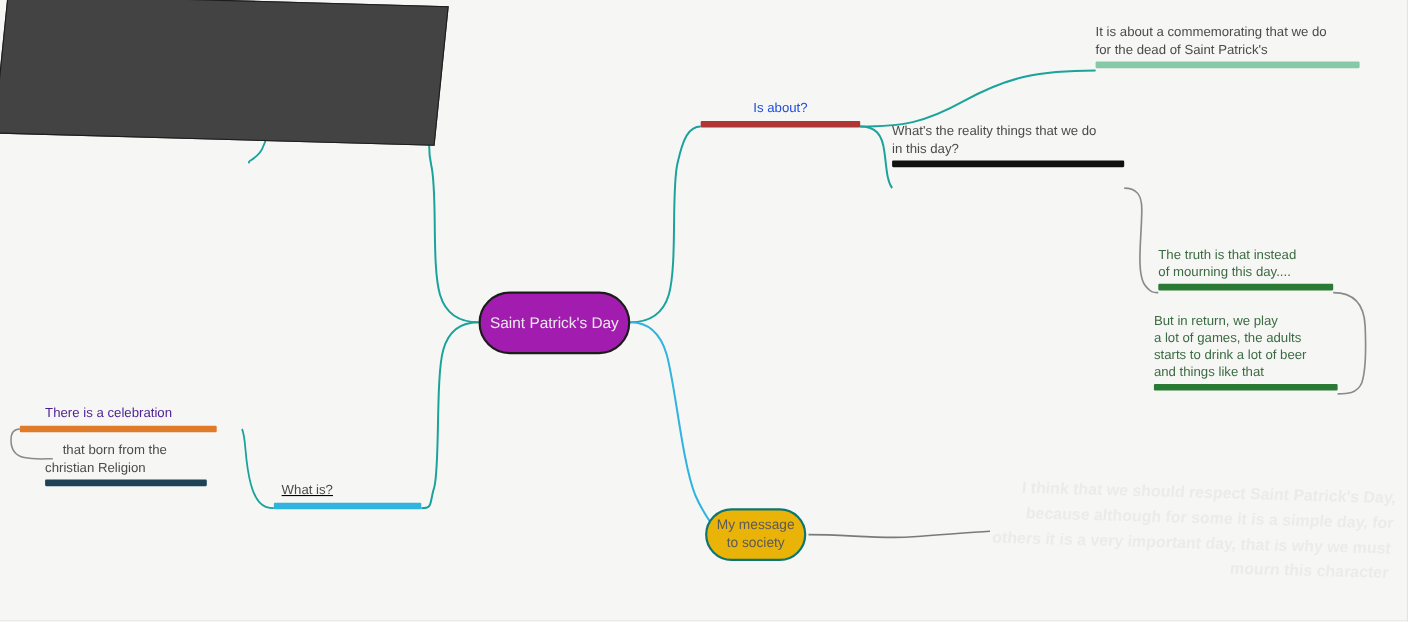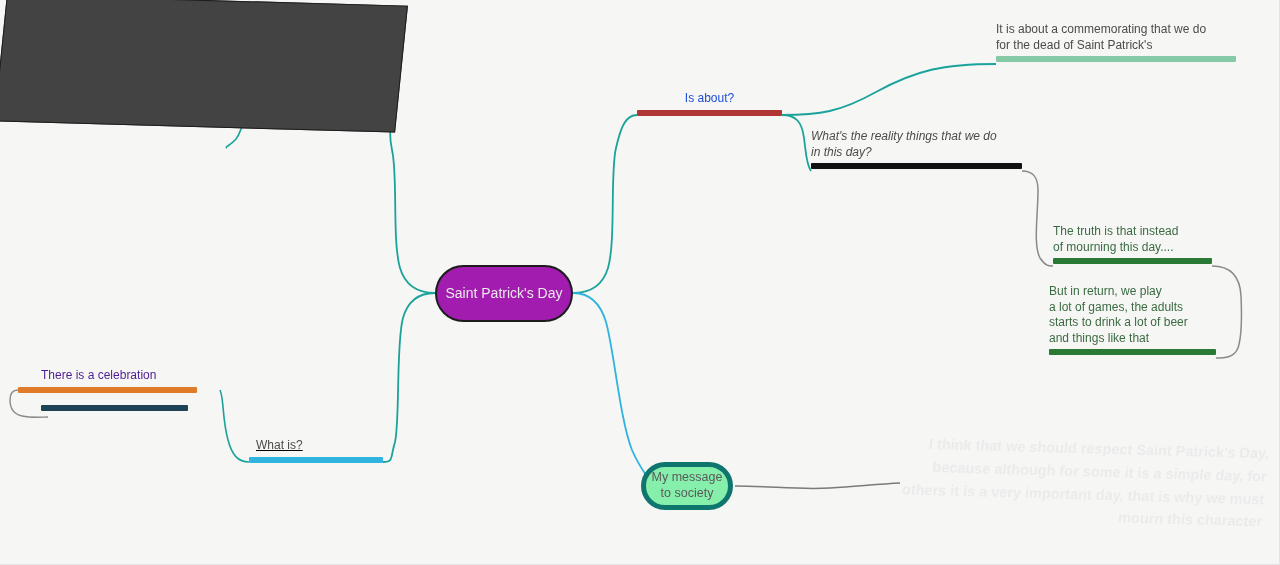--- a/index.html
+++ b/index.html
@@ -68,23 +68,23 @@
   
   .mainbar { text-align: left; }
   .mainbar .label { padding-left: 7px; }
 
   
   #pill-message {
     left: 641px;
     top: 462px;
     width: 92px;
     height: 48px;
-    border: 5px solid #0f766e;
+    border: 2px solid #0f766e;
     border-radius: 24px;
-    background: #86efac;
+    background: #eab308;
     display: flex;
     align-items: center;
     justify-content: center;
   }
   #pill-message .label {
     font-size: 12.5px;
     text-align: center;
     color: #5a5a5a;
     line-height: 1.25;
   }
@@ -177,21 +177,21 @@
     <span class="label" style="color:#1d4ed8; text-align:center; padding-left:0;">Is about?</span>
     <span class="bar" style="background:#b03535; width:145px;"></span>
   </div>
 
   <div class="node" style="left:996px; top:22px; width:240px;">
     <span class="label">It is about a commemorating that we do
 for the dead of Saint Patrick's</span>
     <span class="bar" style="background:#85c9a6; width:240px;"></span>
   </div>
 
-  <div class="node" style="left:811px; top:129px; width:211px;font-style:italic;">
+  <div class="node" style="left:811px; top:112px; width:211px;">
     <span class="label">What's the reality things that we do
 in this day?</span>
     <span class="bar" style="background:#111111; width:211px;"></span>
   </div>
 
   <div class="node" style="left:1053px; top:224px; width:159px;">
     <span class="label" style="color:#3b6b42;">The truth is that instead
 of mourning this day....</span>
     <span class="bar" style="background:#2a7a35; width:159px;"></span>
   </div>
@@ -203,20 +203,22 @@
 and things like that</span>
     <span class="bar" style="background:#2a7a35; width:167px;"></span>
   </div>
 
   <div class="node" style="left:41px; top:368px; width:179px;">
     <span class="label" style="color:#4c1d95;">There is a celebration</span>
     <span class="bar" style="background:#e07b2a; width:179px; margin-left:-23px;"></span>
   </div>
 
   <div class="node" style="left:41px; top:402px; width:147px;">
+    <span class="label" style="text-indent:16px;">that born from the
+christian Religion</span>
     <span class="bar" style="background:#1f4356; width:147px;"></span>
   </div>
 
   <div class="node mainbar" style="left:249px; top:438px; width:134px;text-decoration:underline;">
     <span class="label">What is?</span>
     <span class="bar" style="background:#2fb3df; width:134px;"></span>
   </div>
 
   <div class="node" id="pill-message">
     <span class="label">My message

